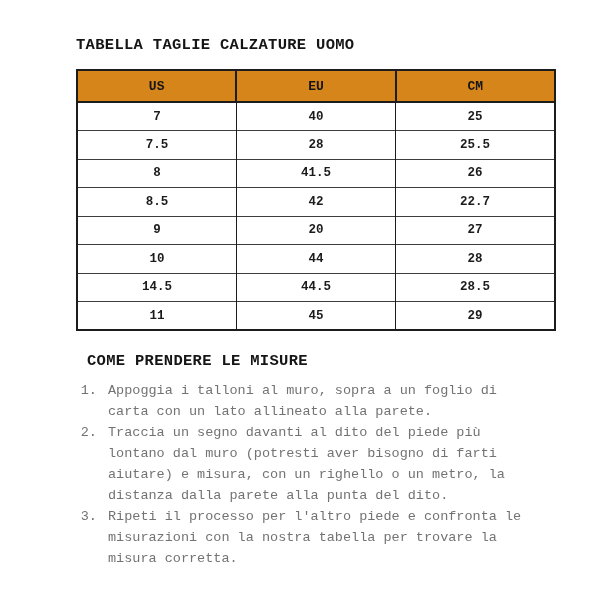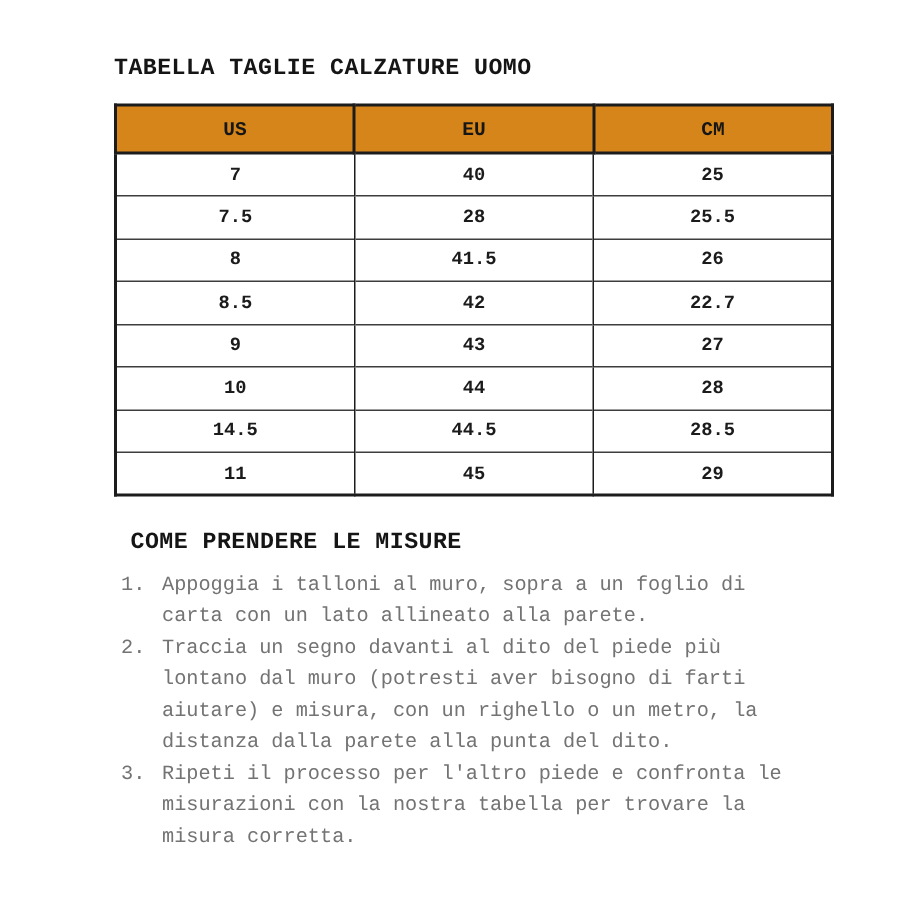--- a/index.html
+++ b/index.html
@@ -99,21 +99,21 @@
           <td>41.5</td>
           <td>26</td>
         </tr>
         <tr>
           <td>8.5</td>
           <td>42</td>
           <td>22.7</td>
         </tr>
         <tr>
           <td>9</td>
-          <td>43</td>
+          <td>20</td>
           <td>27</td>
         </tr>
         <tr>
           <td>10</td>
           <td>44</td>
           <td>28</td>
         </tr>
         <tr>
           <td>14.5</td>
           <td>44.5</td>

